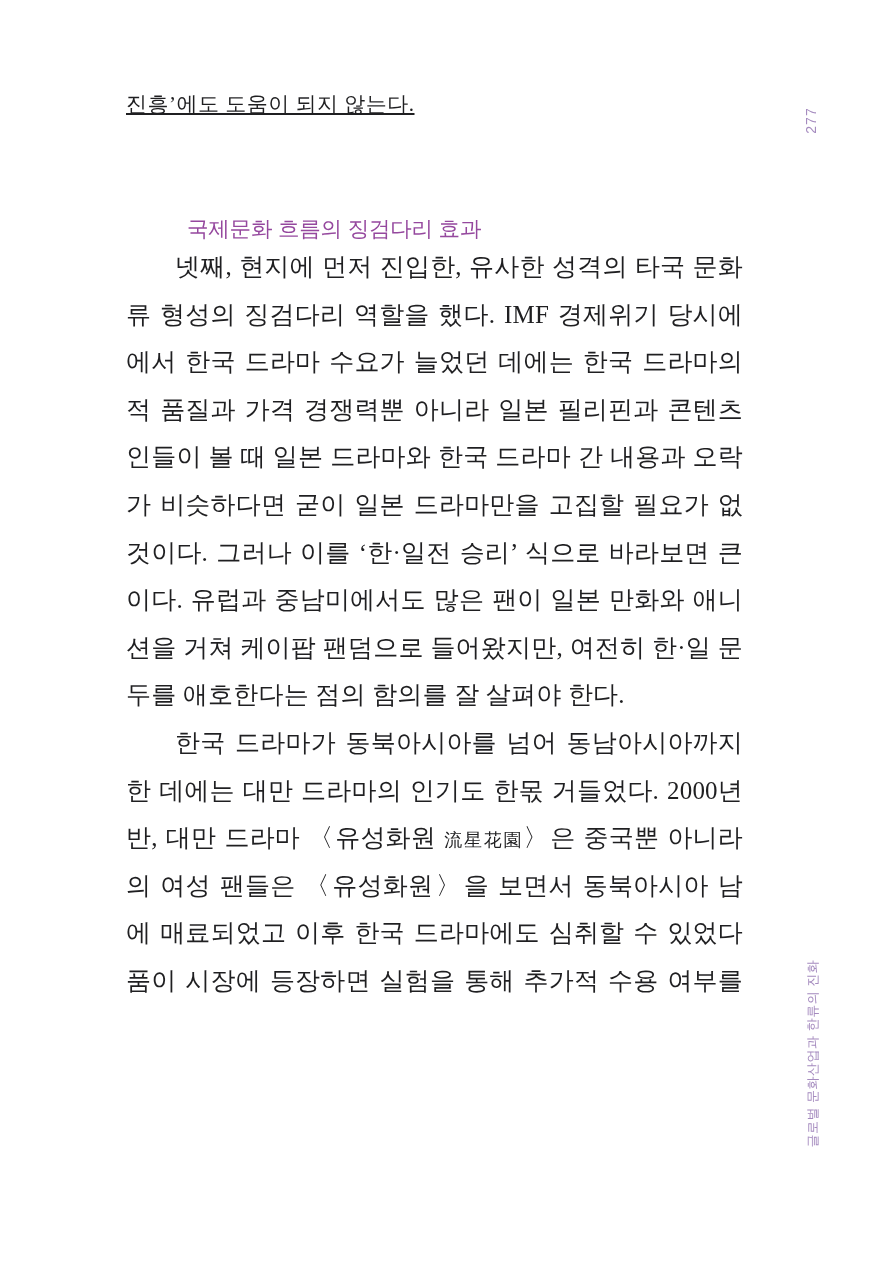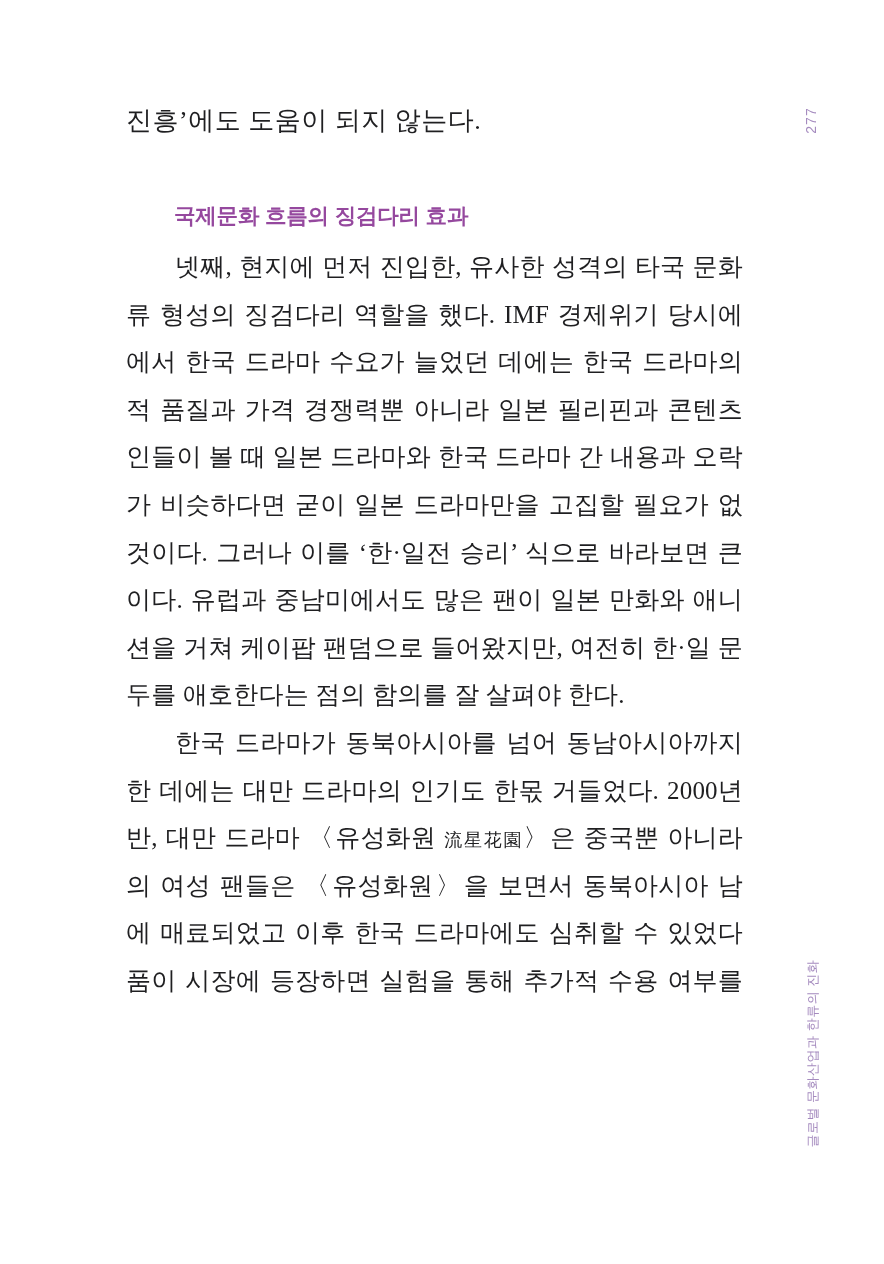--- a/index.html
+++ b/index.html
@@ -18,35 +18,36 @@
     width: 884px;
     height: 1264px;
     background: var(--page-bg);
     overflow: hidden;
     font-family: "Liberation Serif", "DejaVu Serif", serif;
     color: var(--body-color);
   }
   .intro-line {
     position: absolute;
     left: 126px;
-    top: 104px;
+    top: 87px;
     width: 620px;
-    font-size: 26px;
+    font-size: 21px;
     line-height: 34px;
     letter-spacing: 0.5px;
     white-space: nowrap;
+    text-decoration: underline;
   }
   .section-heading {
     position: absolute;
     left: 174px;
     top: 201px;
-    margin: 0;
+    margin: 13px;
     font-family: "Liberation Sans", "DejaVu Sans", sans-serif;
     font-size: 21.5px;
-    font-weight: 700;
+    font-weight: 400;
     letter-spacing: -0.2px;
     color: var(--heading-color);
     white-space: nowrap;
   }
   .body-text {
     position: absolute;
     left: 126px;
     top: 243px;
     width: 617px;
   }

